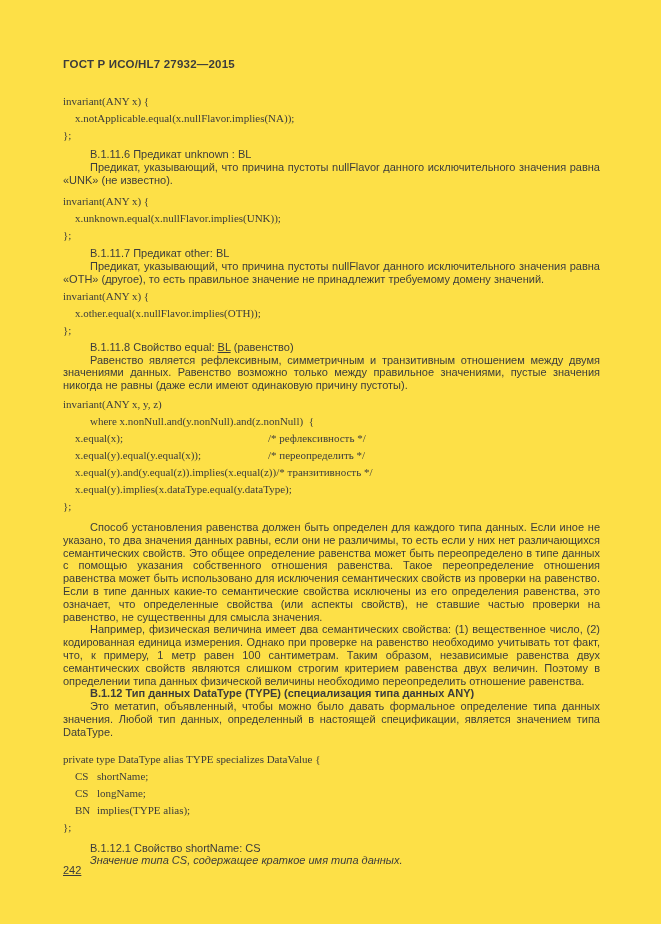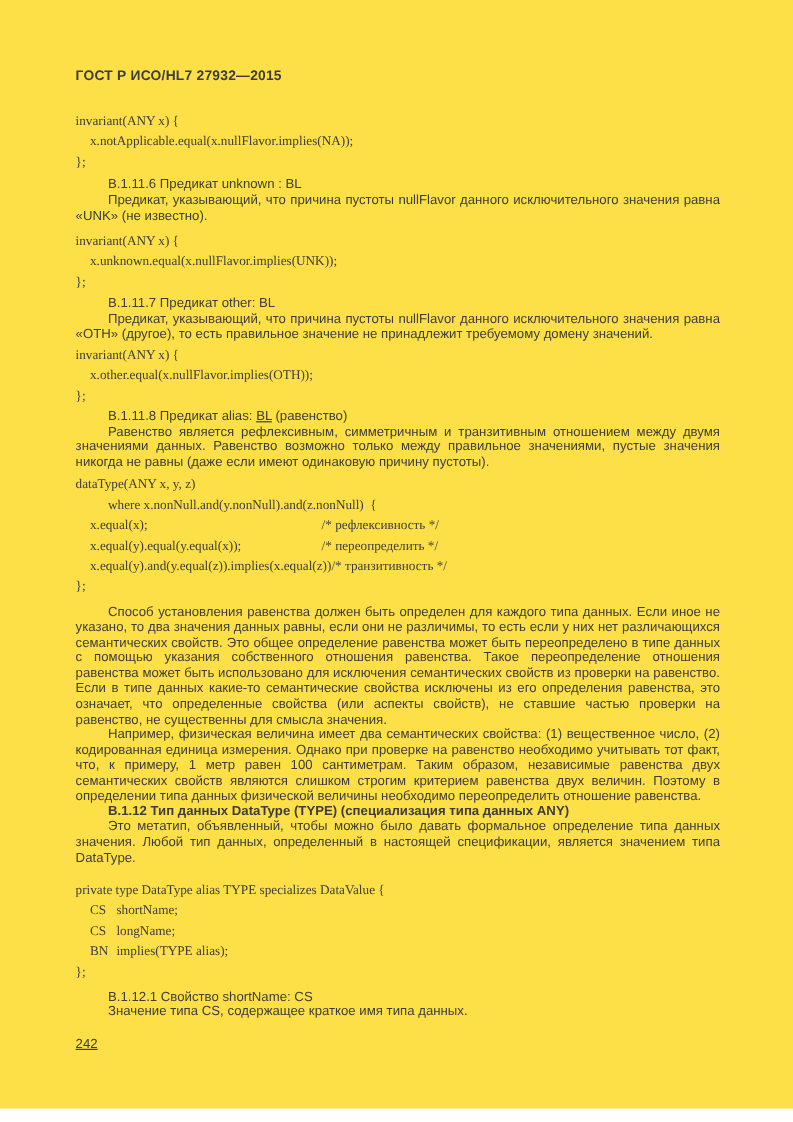--- a/index.html
+++ b/index.html
@@ -37,21 +37,21 @@
     line-height: 12.8px;
   }
   .sub-heading.bold { font-weight: bold; }
   .u { text-decoration: underline; }
   .para {
     margin: 0;
     line-height: 12.8px;
     text-align: justify;
     text-indent: 27px;
   }
-  .single-line { text-align: left; }
+  .single-line { text-align: left; font-style: italic; }
   
   .mt-code1 { margin-top: 22px; }
   .mt-h6   { margin-top: 4px; }
   .mt-code2{ margin-top: 7px; }
   .mt-h7   { margin-top: 3px; }
   .mt-code3{ margin-top: 2px; }
   .mt-h8   { margin-top: 2px; }
   .mt-code4{ margin-top: 4px; }
   .mt-p9   { margin-top: 6px; }
   .mt-code5{ margin-top: 12px; }
@@ -93,30 +93,31 @@
     <p class="para">Предикат, указывающий, что причина пустоты nullFlavor данного исключительного значения равна «OTH» (другое), то есть правильное значение не принадлежит требуемому домену значений.</p>
   </section>
 
   <div class="code-block mt-code3">
     <div class="code-line">invariant(ANY x) {</div>
     <div class="code-line ind12">x.other.equal(x.nullFlavor.implies(OTH));</div>
     <div class="code-line">};</div>
   </div>
 
   <section>
-    <div class="sub-heading mt-h8"><span>В.1.11.8 Предикат alias: </span><span class="u">BL</span><span> (равенство)</span></div>
+    <div class="sub-heading mt-h8"><span>В.1.11.8 Свойство equal: </span><span class="u">BL</span><span> (равенство)</span></div>
     <p class="para">Равенство является рефлексивным, симметричным и транзитивным отношением между двумя значениями данных. Равенство возможно только между правильное значениями, пустые значения никогда не равны (даже если имеют одинаковую причину пустоты).</p>
   </section>
 
   <div class="code-block mt-code4">
-    <div class="code-line">dataType(ANY x, y, z)</div>
+    <div class="code-line">invariant(ANY x, y, z)</div>
     <div class="code-line ind27">where x.nonNull.and(y.nonNull).and(z.nonNull)  {</div>
     <div class="code-line ind12"><span class="code-col">x.equal(x);</span><span>/* рефлексивность */</span></div>
     <div class="code-line ind12"><span class="code-col">x.equal(y).equal(y.equal(x));</span><span>/* переопределить */</span></div>
     <div class="code-line ind12"><span class="code-col">x.equal(y).and(y.equal(z)).implies(x.equal(z))</span><span>/* транзитивность */</span></div>
+    <div class="code-line ind12"><span class="code-col">x.equal(y).implies(x.dataType.equal(y.dataType);</span><span></span></div>
     <div class="code-line">};</div>
   </div>
 
   <p class="para mt-p9">Способ установления равенства должен быть определен для каждого типа данных. Если иное не указано, то два значения данных равны, если они не различимы, то есть если у них нет различающихся семантических свойств. Это общее определение равенства может быть переопределено в типе данных с помощью указания собственного отношения равенства. Такое переопределение отношения равенства может быть использовано для исключения семантических свойств из проверки на равенство. Если в типе данных какие-то семантические свойства исключены из его определения равенства, это означает, что определенные свойства (или аспекты свойств), не ставшие частью проверки на равенство, не существенны для смысла значения.</p>
   <p class="para">Например, физическая величина имеет два семантических свойства: (1) вещественное число, (2) кодированная единица измерения. Однако при проверке на равенство необходимо учитывать тот факт, что, к примеру, 1 метр равен 100 сантиметрам. Таким образом, независимые равенства двух семантических свойств являются слишком строгим критерием равенства двух величин. Поэтому в определении типа данных физической величины необходимо переопределить отношение равенства.</p>
 
   <section>
     <div class="sub-heading bold">В.1.12 Тип данных DataType (TYPE) (специализация типа данных ANY)</div>
     <p class="para">Это метатип, объявленный, чтобы можно было давать формальное определение типа данных значения. Любой тип данных, определенный в настоящей спецификации, является значением типа DataType.</p>
   </section>

